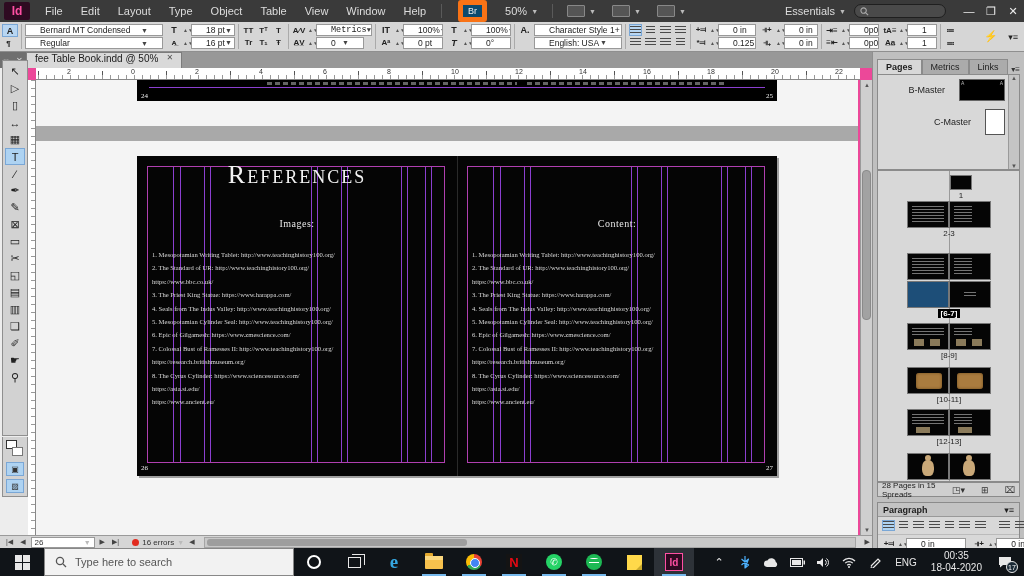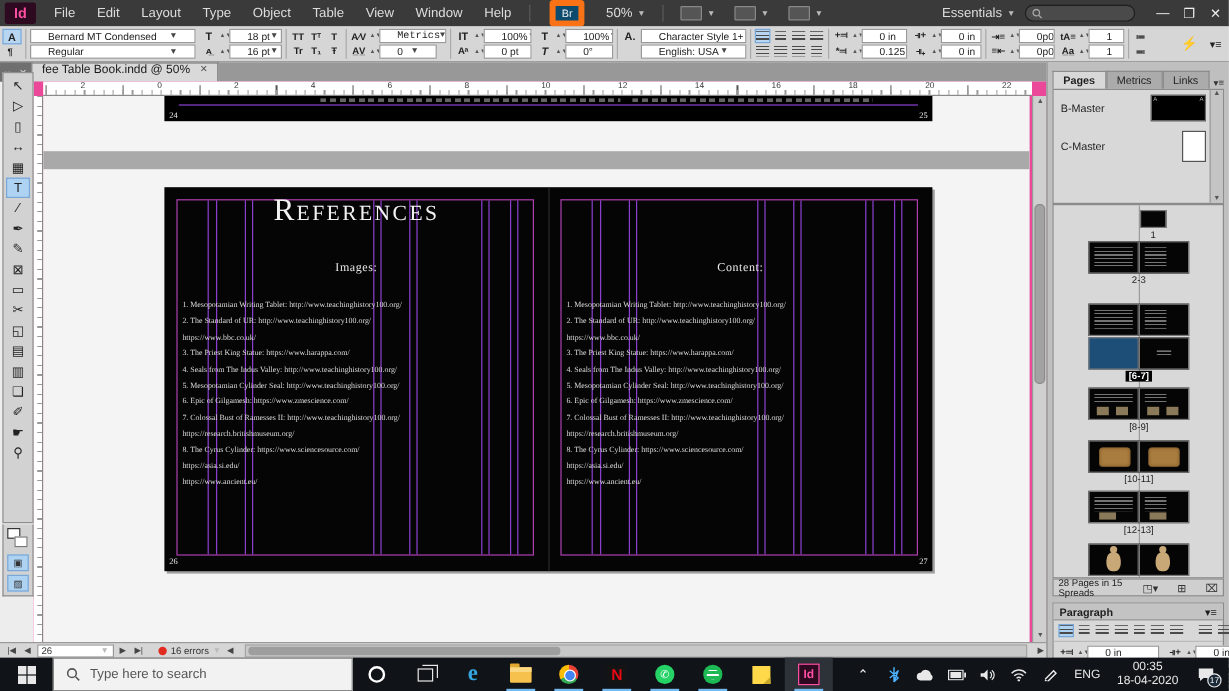--- a/index.html
+++ b/index.html
@@ -81,21 +81,21 @@
   #preflight-dot{width:7px;height:7px;border-radius:50%;background:#e22b1f;margin-left:8px;}
   #hscroll{flex:1;height:11px;margin:0 4px;background:#c8c8c8;border:1px solid #a5a5a5;position:relative;}
   #hscroll .thumb{position:absolute;left:2px;top:1px;width:260px;height:7px;background:#9e9e9e;border-radius:3px;}
   
   #dock{position:absolute;left:872px;top:52px;width:152px;height:496px;background:#bfbfbf;border-left:1px solid #8f8f8f;font-size:9px;color:#1e1e1e;}
   #panel-tabs{position:absolute;left:4px;top:6px;right:0;height:16px;display:flex;align-items:flex-end;}
   .ptab{padding:2px 8px;background:#ababab;border:1px solid #8b8b8b;border-bottom:none;font-size:9px;}
   .ptab.active{background:#d8d8d8;font-weight:bold;}
   #ptab-menu{margin-left:auto;margin-right:4px;font-size:8px;color:#333;}
   #masters{position:absolute;left:4px;top:22px;right:4px;height:96px;background:#d8d8d8;border:1px solid #8b8b8b;}
-  .master-row{display:flex;align-items:center;justify-content:space-between;padding:4px 14px 4px 6px;}
+  .master-row{display:flex;align-items:center;justify-content:flex-end;padding:4px 14px 4px 6px;gap:14px;}
   #bmaster-thumb{width:46px;height:22px;background:#000;border:1px solid #666;position:relative;color:#bbb;font-size:5px;}
   #bmaster-thumb span{position:absolute;top:0;}
   #cmaster-thumb{width:20px;height:26px;background:#fff;border:1px solid #555;}
   #masters .vscr{position:absolute;right:0;top:0;width:11px;height:100%;background:#c4c4c4;border-left:1px solid #9a9a9a;font-size:6px;color:#555;text-align:center;}
   #pages-list{position:absolute;left:4px;top:118px;right:4px;height:312px;background:#d8d8d8;border:1px solid #8b8b8b;overflow:hidden;}
   #spine{position:absolute;left:50%;top:0;width:1px;height:100%;background:#9a9a9a;}
   .th{position:absolute;display:flex;flex-direction:column;align-items:center;}
   .th .lbl{font-size:8px;margin-top:1px;}
   .th .lbl.sel{background:#000;color:#fff;padding:0 3px;font-weight:bold;}
   .th-pair{display:flex;}

